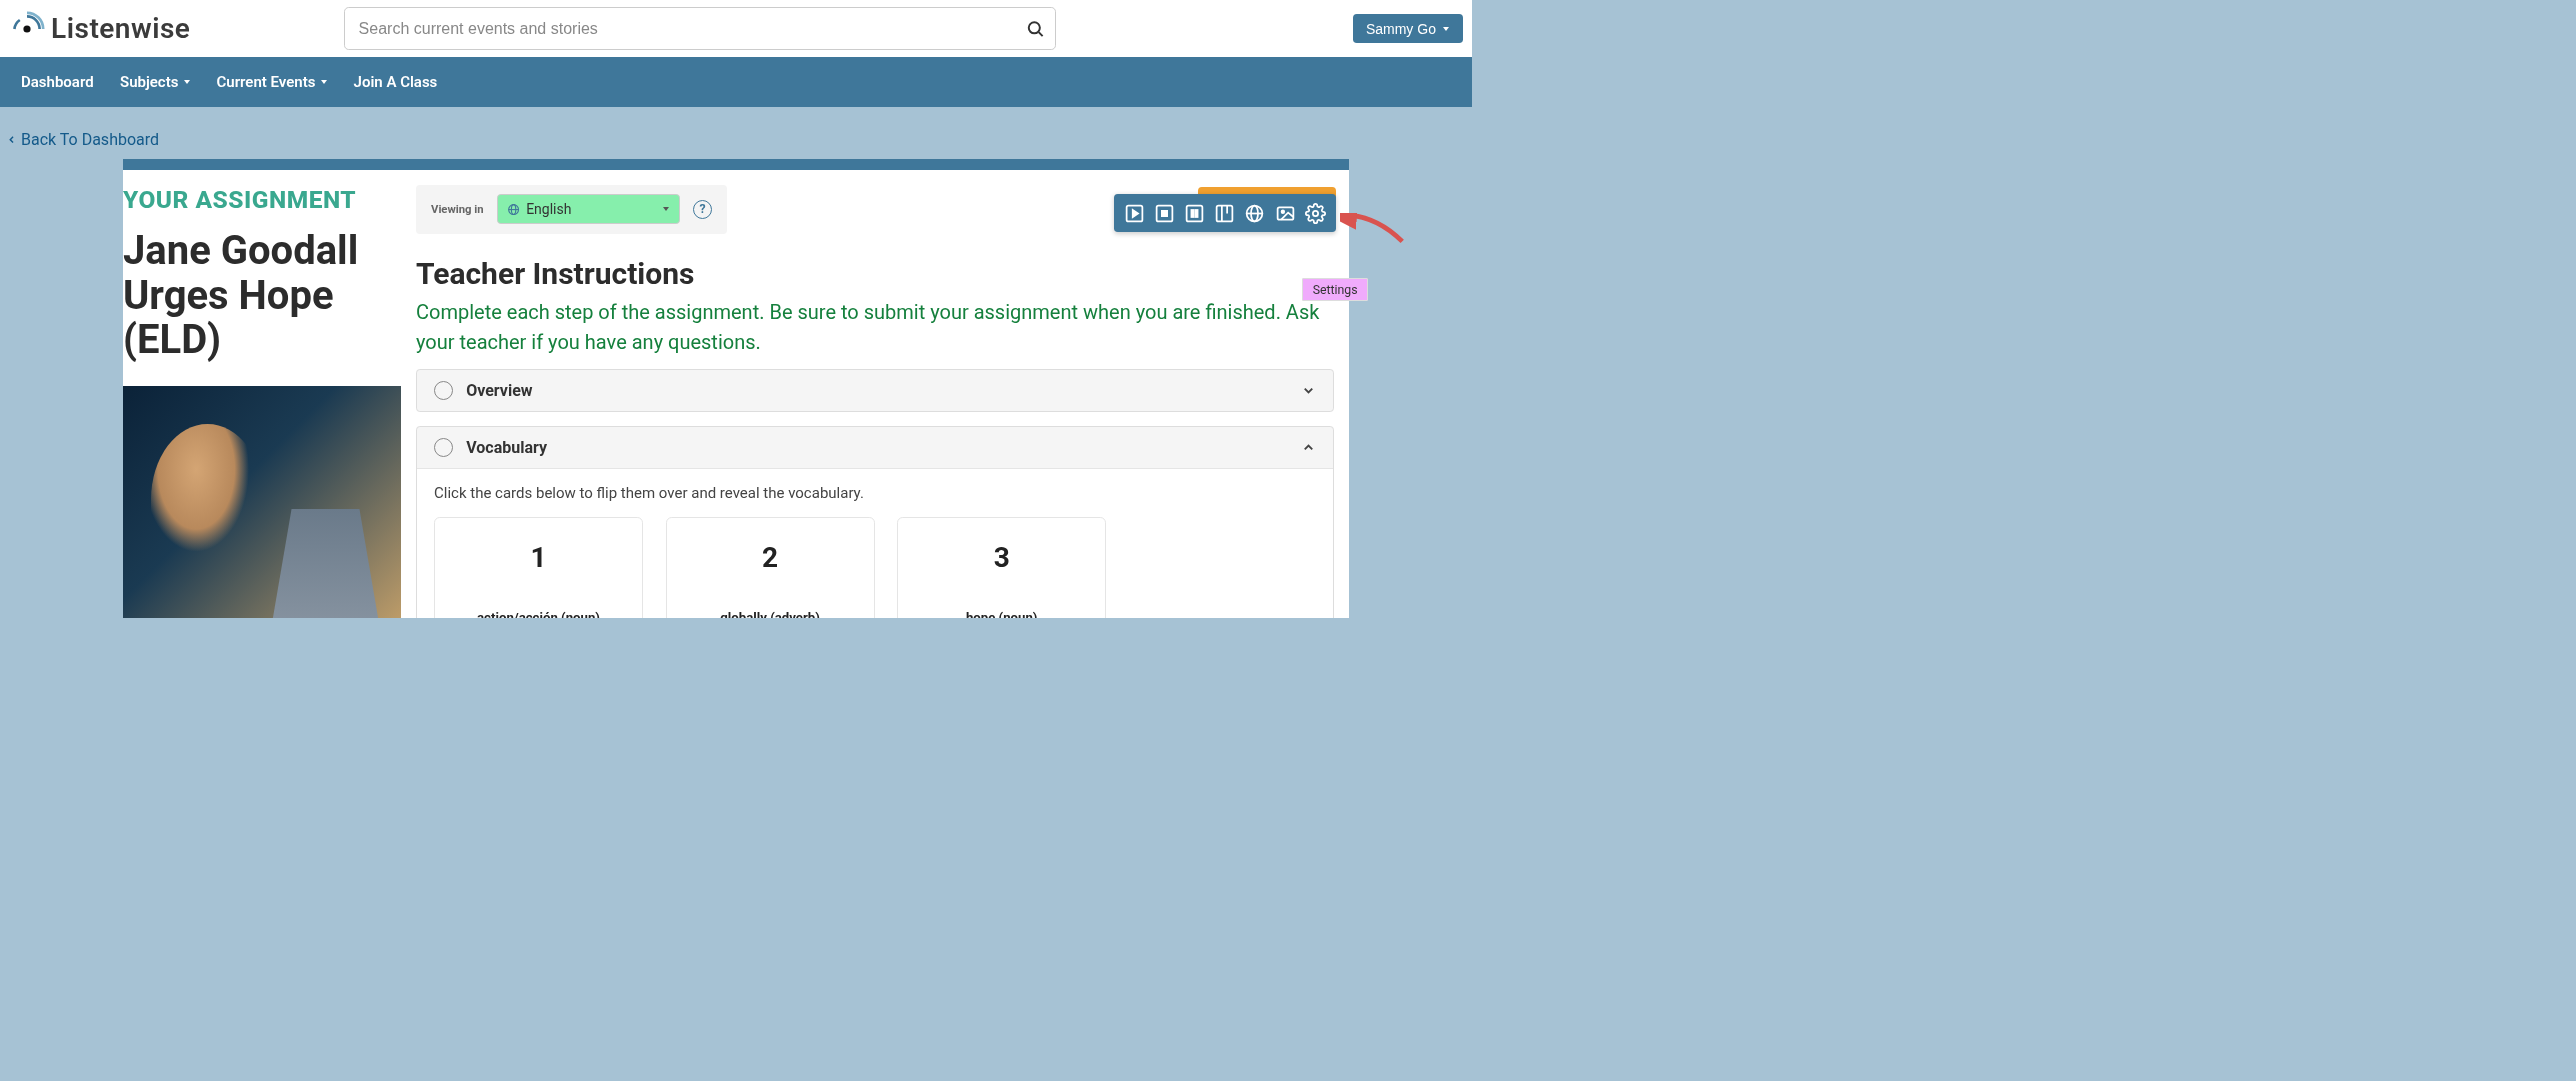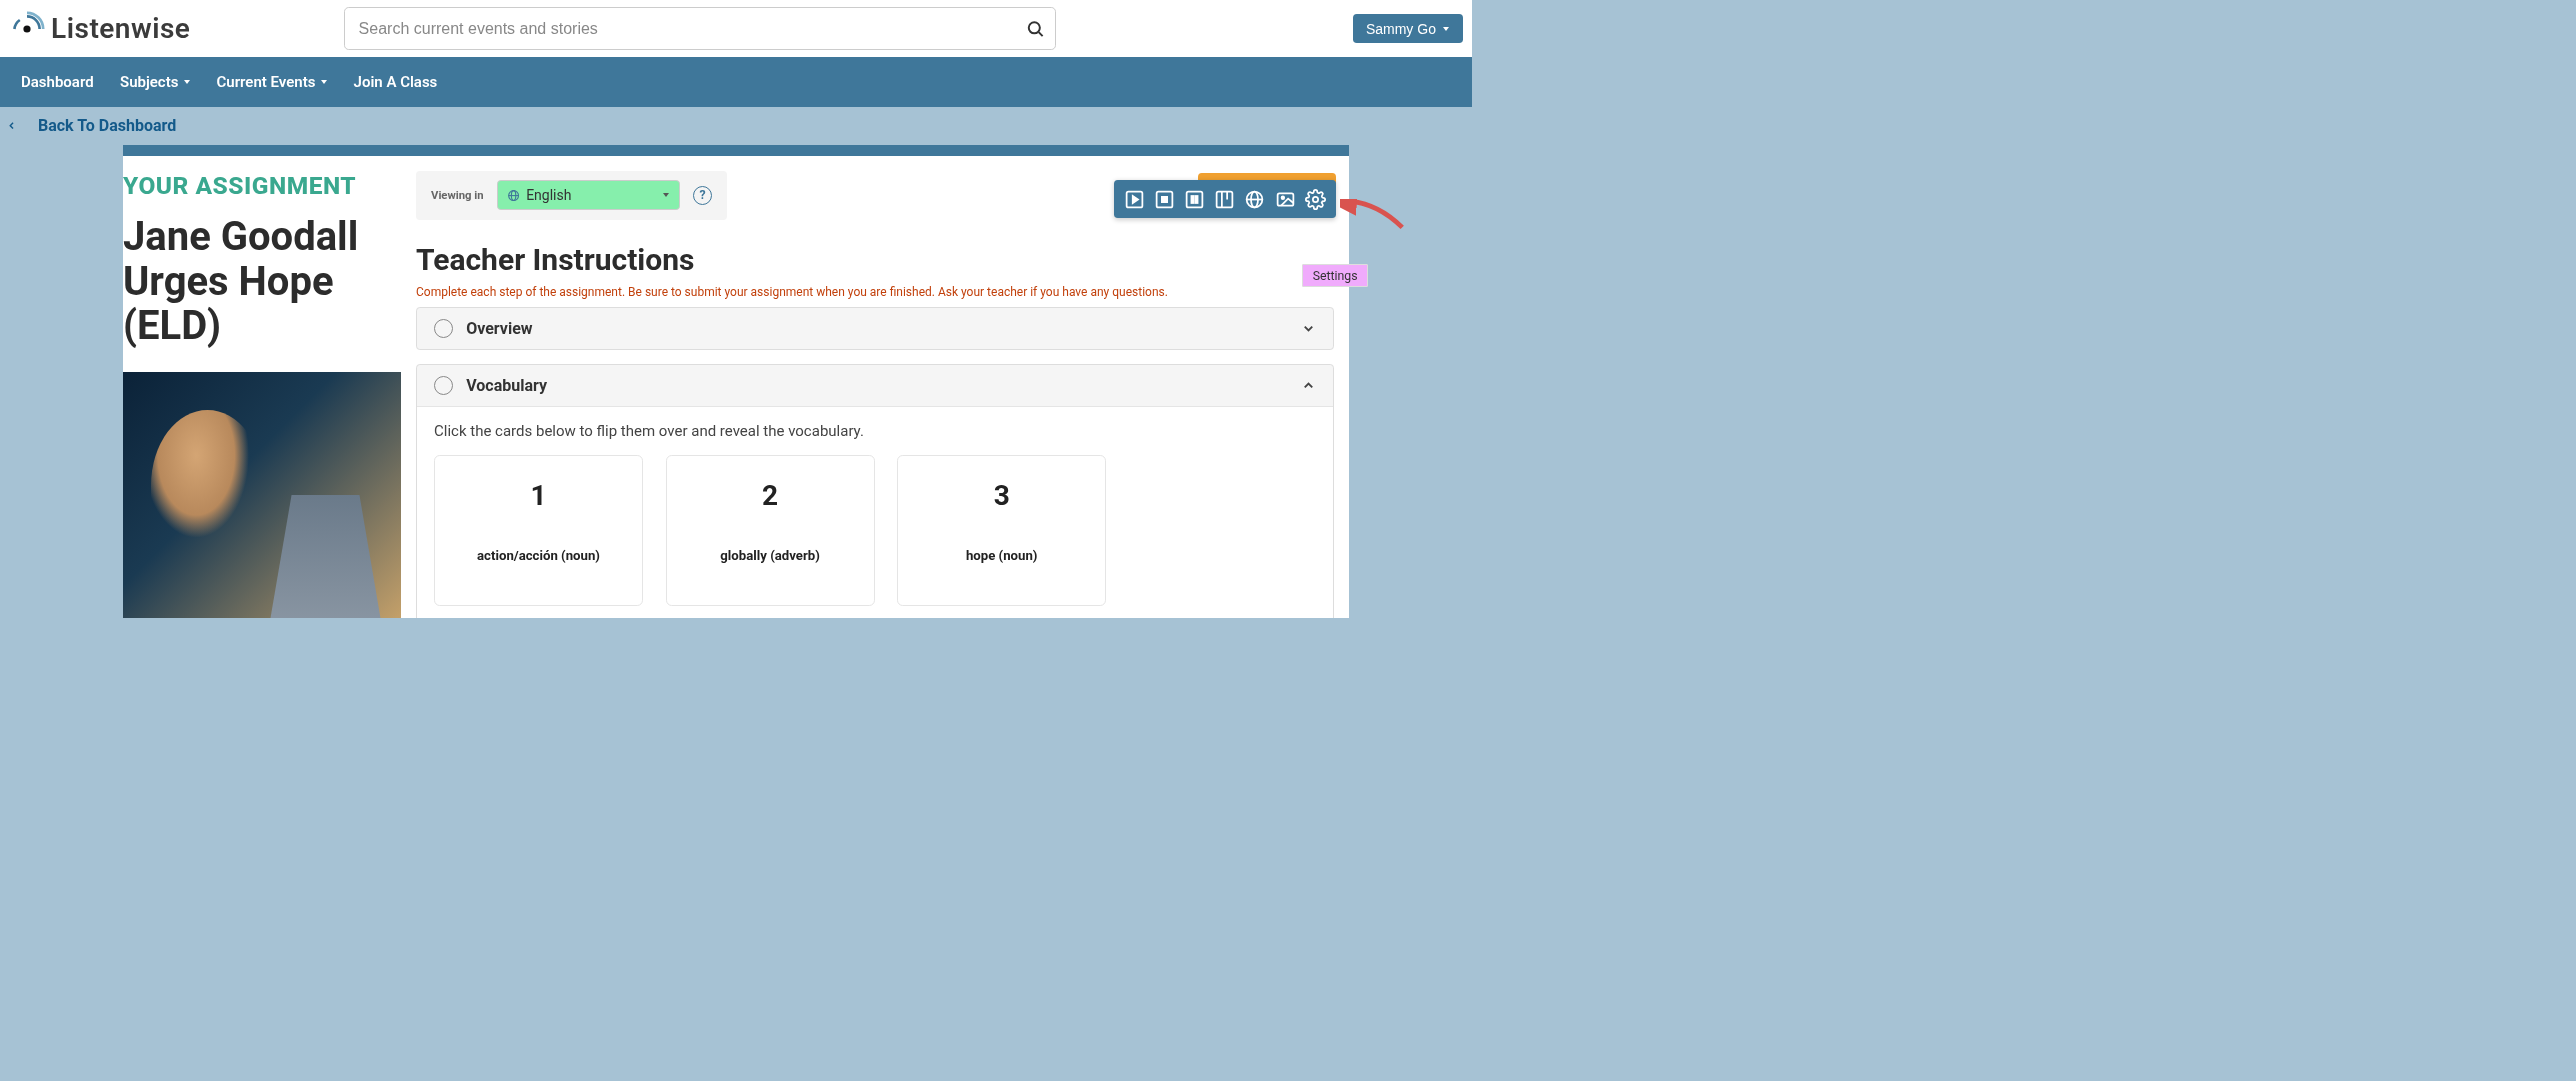--- a/index.html
+++ b/index.html
@@ -54,21 +54,21 @@
     background:#3f779a; display:flex; align-items:center; gap:26.4px; padding:0 21px;
     height:50px; position:relative; z-index:2;
   }
   .navbar a { color:#fff; text-decoration:none; font-weight:600; font-size:15px; display:flex; align-items:center; gap:5.7px;}
 
   
   .back-row {
     padding:9.4px 5.7px; position:relative; z-index:2;
   }
   .back-link {
-    color:#145a8a; font-weight:700; font-size:16px; text-decoration:none; display:flex; align-items:center; gap:21px;
+    color:#145a8a; font-weight:400; font-size:16px; text-decoration:none; display:flex; align-items:center; gap:4px;margin-top:14px;
   }
 
   
   .page {
     background:#fff; margin:0 123px; position:relative; z-index:2;
     border-top:11.3px solid #3f779a; min-height:491px;
   }
   .page-inner { display:flex; padding:15px 15px 0 0; }
   .sidebar { width:293px; padding-right:11.3px;}
   .your-assign { color:#3aa88f; font-weight:800; font-size:24.5px; letter-spacing:0.5px; margin-bottom:15px;}
@@ -94,21 +94,21 @@
   .lang-label { font-size:11.3px; font-weight:700; color:#666;}
   .lang-select {
     flex:1; height:30px; border:0.9px solid #ccc; border-radius:3.8px; background:#86efac;
     display:flex; align-items:center; padding:0 9.4px; gap:5.7px; font-size:14px; color:#333; position:relative;
   }
   .globe-sm{color:#3f779a;}
   .lang-select .caret-down{border-top-color:#555; margin-left:auto;}
   .help-circle{ width:19px;height:19px;border:1.9px solid #3f779a; border-radius:50%; color:#3f779a; display:flex;align-items:center;justify-content:center;font-size:12.3px;font-weight:700;}
 
   .instr-title{font-size:30px;font-weight:700;color:#2c2c2c;margin-bottom:5.7px;}
-  .instr-body{font-size:12px;color:#c2410c;line-height:1.5;margin-bottom:6px;}
+  .instr-body{font-size:20px;color:#15803d;line-height:1.5;margin-bottom:12px;}
 
   .accordion{border:0.9px solid #ddd;border-radius:3.8px;background:#f5f5f5;margin-bottom:13.2px;}
   .acc-header{display:flex;align-items:center;gap:13.2px;padding:11.3px 17px;}
   .step-circle{width:19px;height:19px;border:1.9px solid #888;border-radius:50%;}
   .acc-title{font-weight:700;font-size:16px;color:#333;}
   .acc-chev{margin-left:auto;color:#444;}
   .acc-body{background:#fff;border-top:0.9px solid #e5e5e5;padding:15px 17px;}
   .vocab-hint{font-size:15px;color:#444;margin-bottom:15px;}
   .cards{display:flex;gap:22.6px;}
   .vcard{flex:0 0 209px;height:151px;border:0.9px solid #e5e5e5;border-radius:5.7px;background:#fff;display:flex;flex-direction:column;align-items:center;justify-content:flex-start;padding-top:22.6px;}

